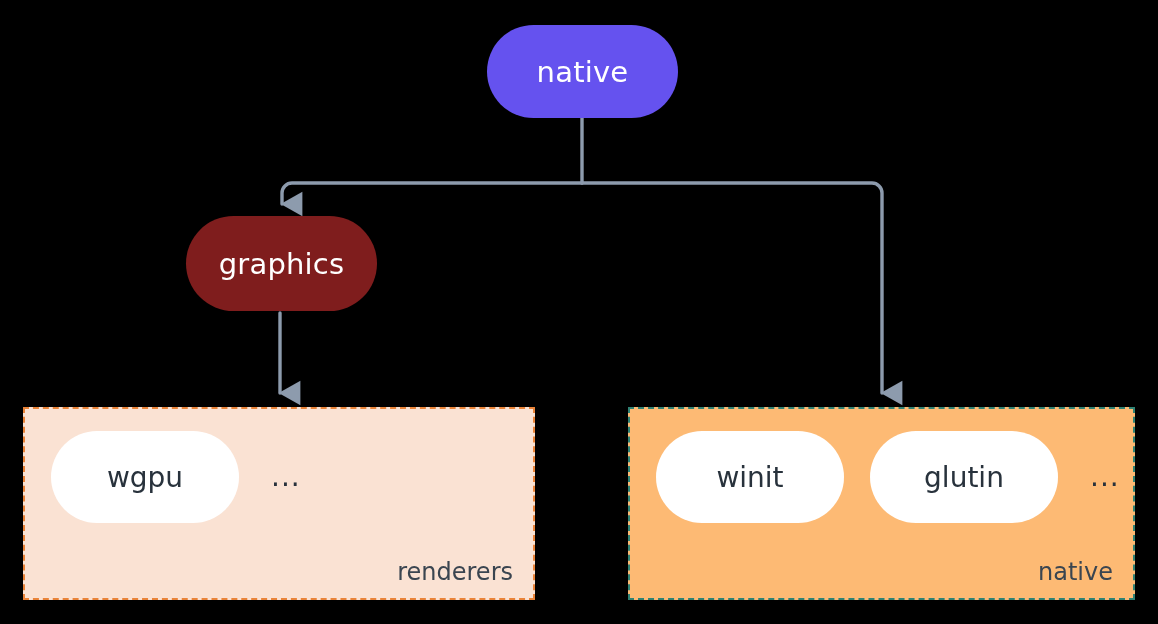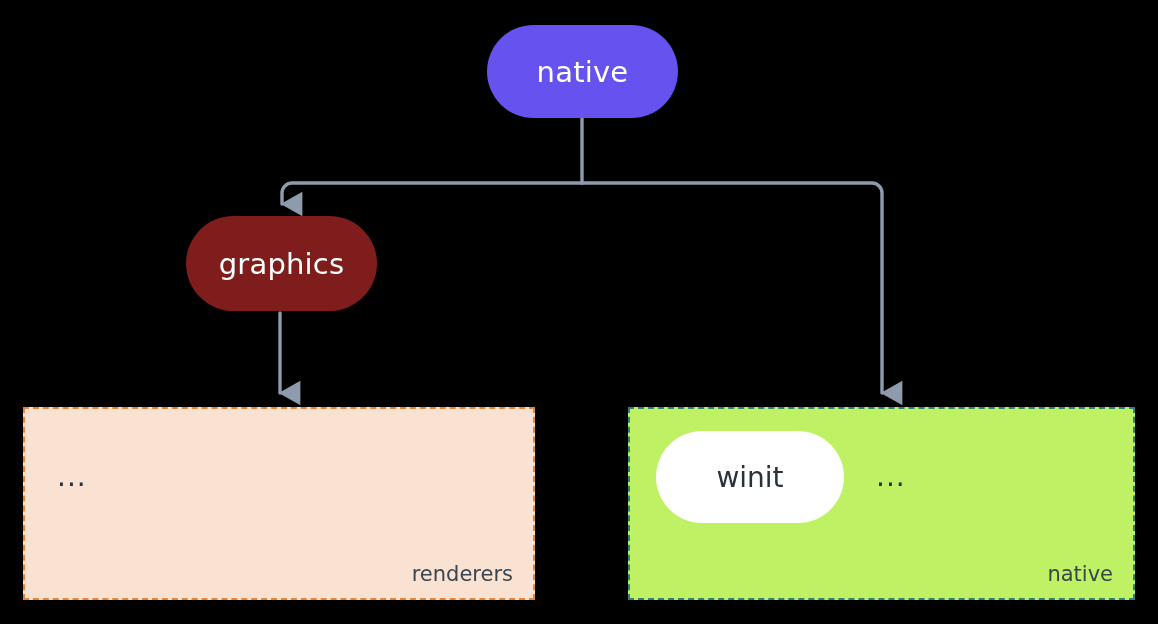--- a/index.html
+++ b/index.html
@@ -65,21 +65,21 @@
     width: 512px;
     height: 193px;
     background: #fae2d3;
     border: 2px dashed #e98338;
   }
   .group-shells {
     left: 628px;
     top: 407px;
     width: 507px;
     height: 193px;
-    background: #bef264;
+    background: #fdba74;
     border: 2px dashed #2f8274;
   }
 
   .group-items {
     position: absolute;
     left: 26px;
     top: 22px;
     display: flex;
     flex-direction: row;
     align-items: center;
@@ -105,21 +105,21 @@
     line-height: 92px;
     padding-left: 6px;
     letter-spacing: 1px;
   }
 
   .group-label {
     position: absolute;
     right: 20px;
     bottom: 12px;
     color: #3a4550;
-    font-size: 21px;
+    font-size: 24px;
     white-space: nowrap;
   }
 </style>
 </head>
 <body>
 
 <div id="canvas">
 
   <svg id="connectors" viewBox="0 0 1158 624">
     <defs>
@@ -140,28 +140,34 @@
   <div class="node node-native">
     <span>native</span>
   </div>
 
   <div class="node node-graphics">
     <span>graphics</span>
   </div>
 
   <div class="group group-renderers">
     <div class="group-items">
+      <div class="chip">
+        <span>wgpu</span>
+      </div>
       <span class="ellipsis">...</span>
     </div>
     <div class="group-label">renderers</div>
   </div>
 
   <div class="group group-shells">
     <div class="group-items">
       <div class="chip">
         <span>winit</span>
       </div>
+      <div class="chip">
+        <span>glutin</span>
+      </div>
       <span class="ellipsis">...</span>
     </div>
     <div class="group-label">native</div>
   </div>
 
 </div>
 
 </body></html>

